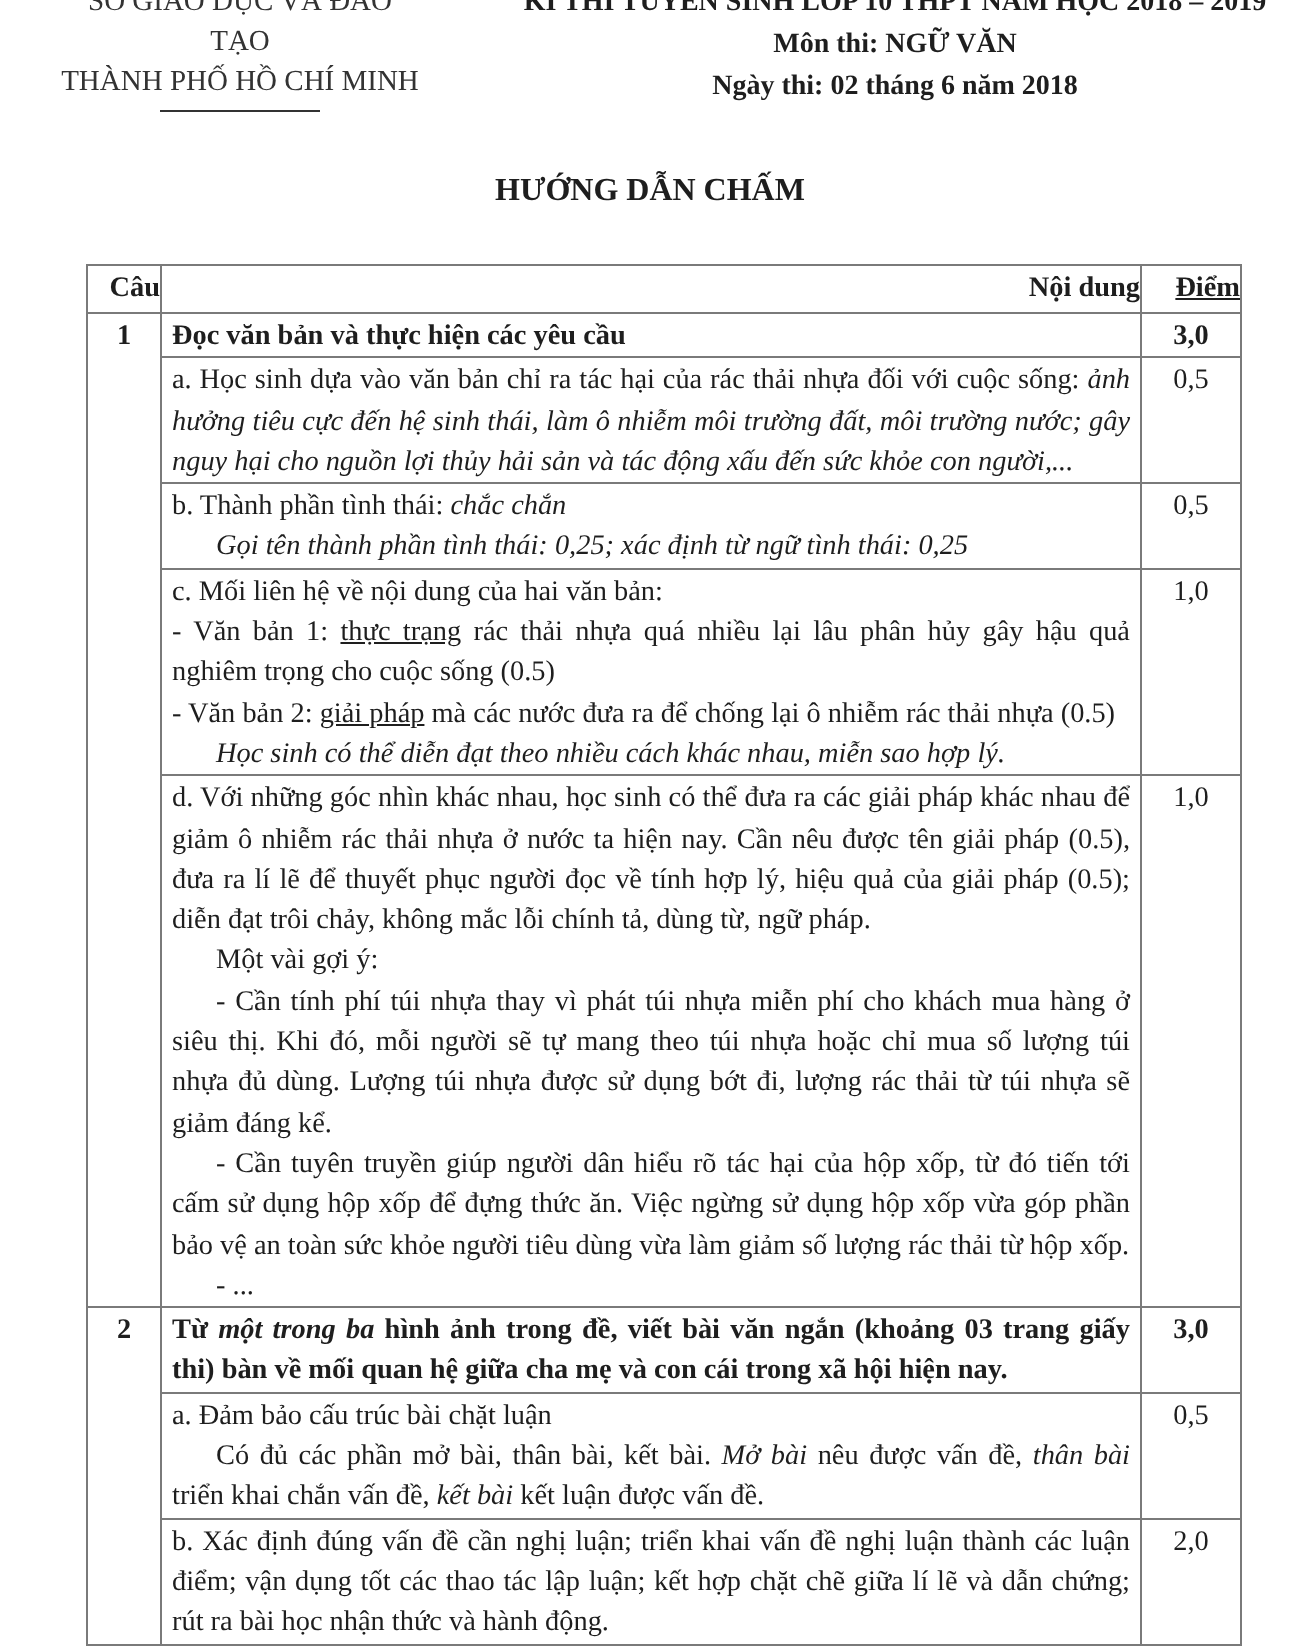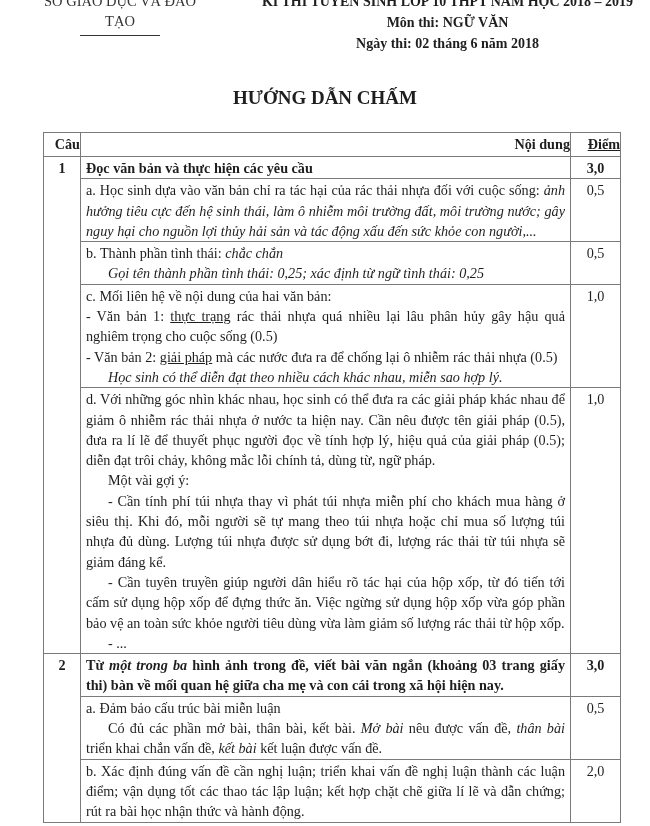--- a/index.html
+++ b/index.html
@@ -17,21 +17,21 @@
   .hdr-left .underline {
     width: 80px; height: 1px; background: #333; margin: 4px auto 0;
   }
   .hdr-right {
     position: absolute; left: 245px; top: -9px; width: 405px;
     text-align: center; font-weight: bold; font-size: 14px; line-height: 21px;
   }
   .hdr-right .l0 { white-space: nowrap; }
   .title {
     position: absolute; left: 0; width: 650px; top: 87px;
-    text-align: center; font-weight: bold; font-size: 19px;
+    text-align: center; font-weight: bold; font-size: 16px;
   }
   table.grid {
     position: absolute; left: 43px; top: 132px;
     width: 578px; border-collapse: collapse;
     font-size: 14.2px; line-height: 20.3px;
   }
   table.grid td, table.grid th {
     border: 1px solid #7a7a7a; vertical-align: top;
     padding: 1px 5px 0 5px;
   }
@@ -47,20 +47,21 @@
   .u { text-decoration: underline; }
   .ind { text-indent: 22px; }
   .ind-block { padding-left: 22px; }
   p { margin: 0; }
 </style>
 </head>
 <body>
 
 <div class="hdr-left">
   <div>SỞ GIÁO DỤC VÀ ĐÀO TẠO</div>
+  <div>THÀNH PHỐ HỒ CHÍ MINH</div>
   <div class="underline"></div>
 </div>
 
 <div class="hdr-right">
   <div class="l0">KÌ THI TUYỂN SINH LỚP 10 THPT NĂM HỌC 2018 – 2019</div>
   <div>Môn thi: NGỮ VĂN</div>
   <div>Ngày thi: 02 tháng 6 năm 2018</div>
 </div>
 
 <div class="title">HƯỚNG DẪN CHẤM</div>
@@ -113,21 +114,21 @@
 
   <tr>
     <td class="cau" rowspan="3">2</td>
     <td class="b j">
       <span>Từ </span><span class="i">một trong ba</span><span> hình ảnh trong đề, viết bài văn ngắn (khoảng 03 trang giấy thi) bàn về mối quan hệ giữa cha mẹ và con cái trong xã hội hiện nay.</span>
     </td>
     <td class="diem bold">3,0</td>
   </tr>
   <tr>
     <td class="j">
-      <p>a.  Đảm bảo cấu trúc bài miễn luận</p>
+      <p>a.  Đảm bảo cấu trúc bài chặt luận</p>
       <p class="ind"><span>Có đủ các phần mở bài, thân bài, kết bài. </span><span class="i">Mở bài</span><span> nêu được vấn đề, </span><span class="i">thân bài</span><span> triển khai chắn vấn đề, </span><span class="i">kết bài</span><span> kết luận được vấn đề.</span></p>
     </td>
     <td class="diem">0,5</td>
   </tr>
   <tr>
     <td class="j">b. Xác định đúng vấn đề cần nghị luận; triển khai vấn đề nghị luận thành các luận điểm; vận dụng tốt các thao tác lập luận; kết hợp chặt chẽ giữa lí lẽ và dẫn chứng; rút ra bài học nhận thức và hành động.</td>
     <td class="diem">2,0</td>
   </tr>
 </tbody>
   </table>

